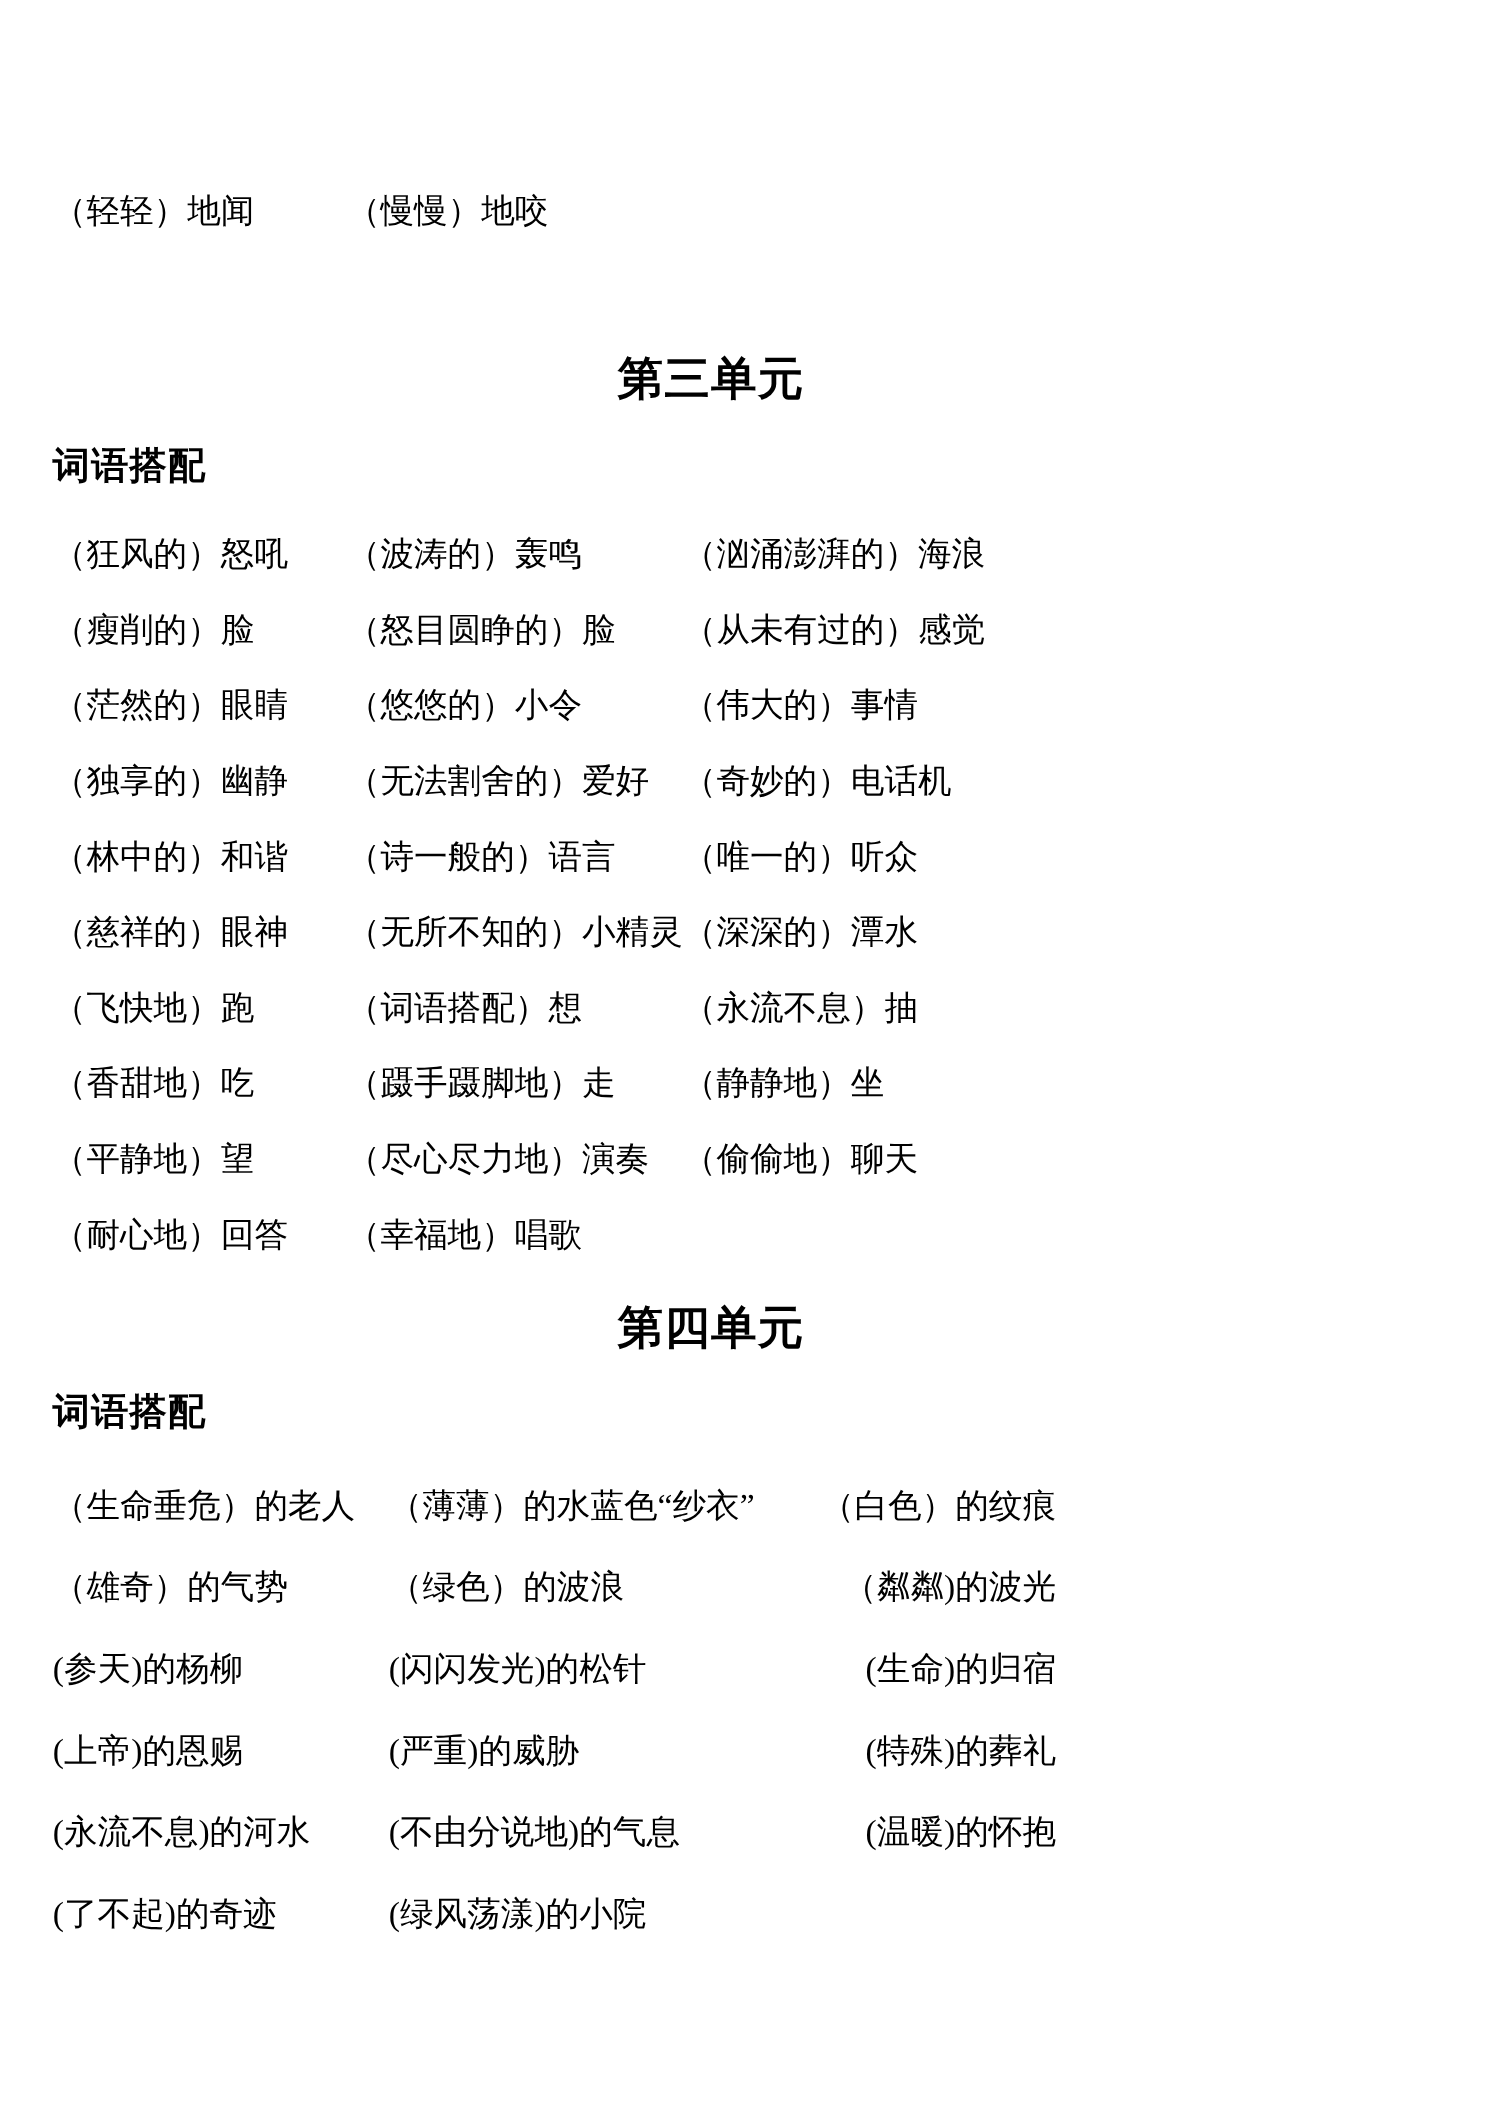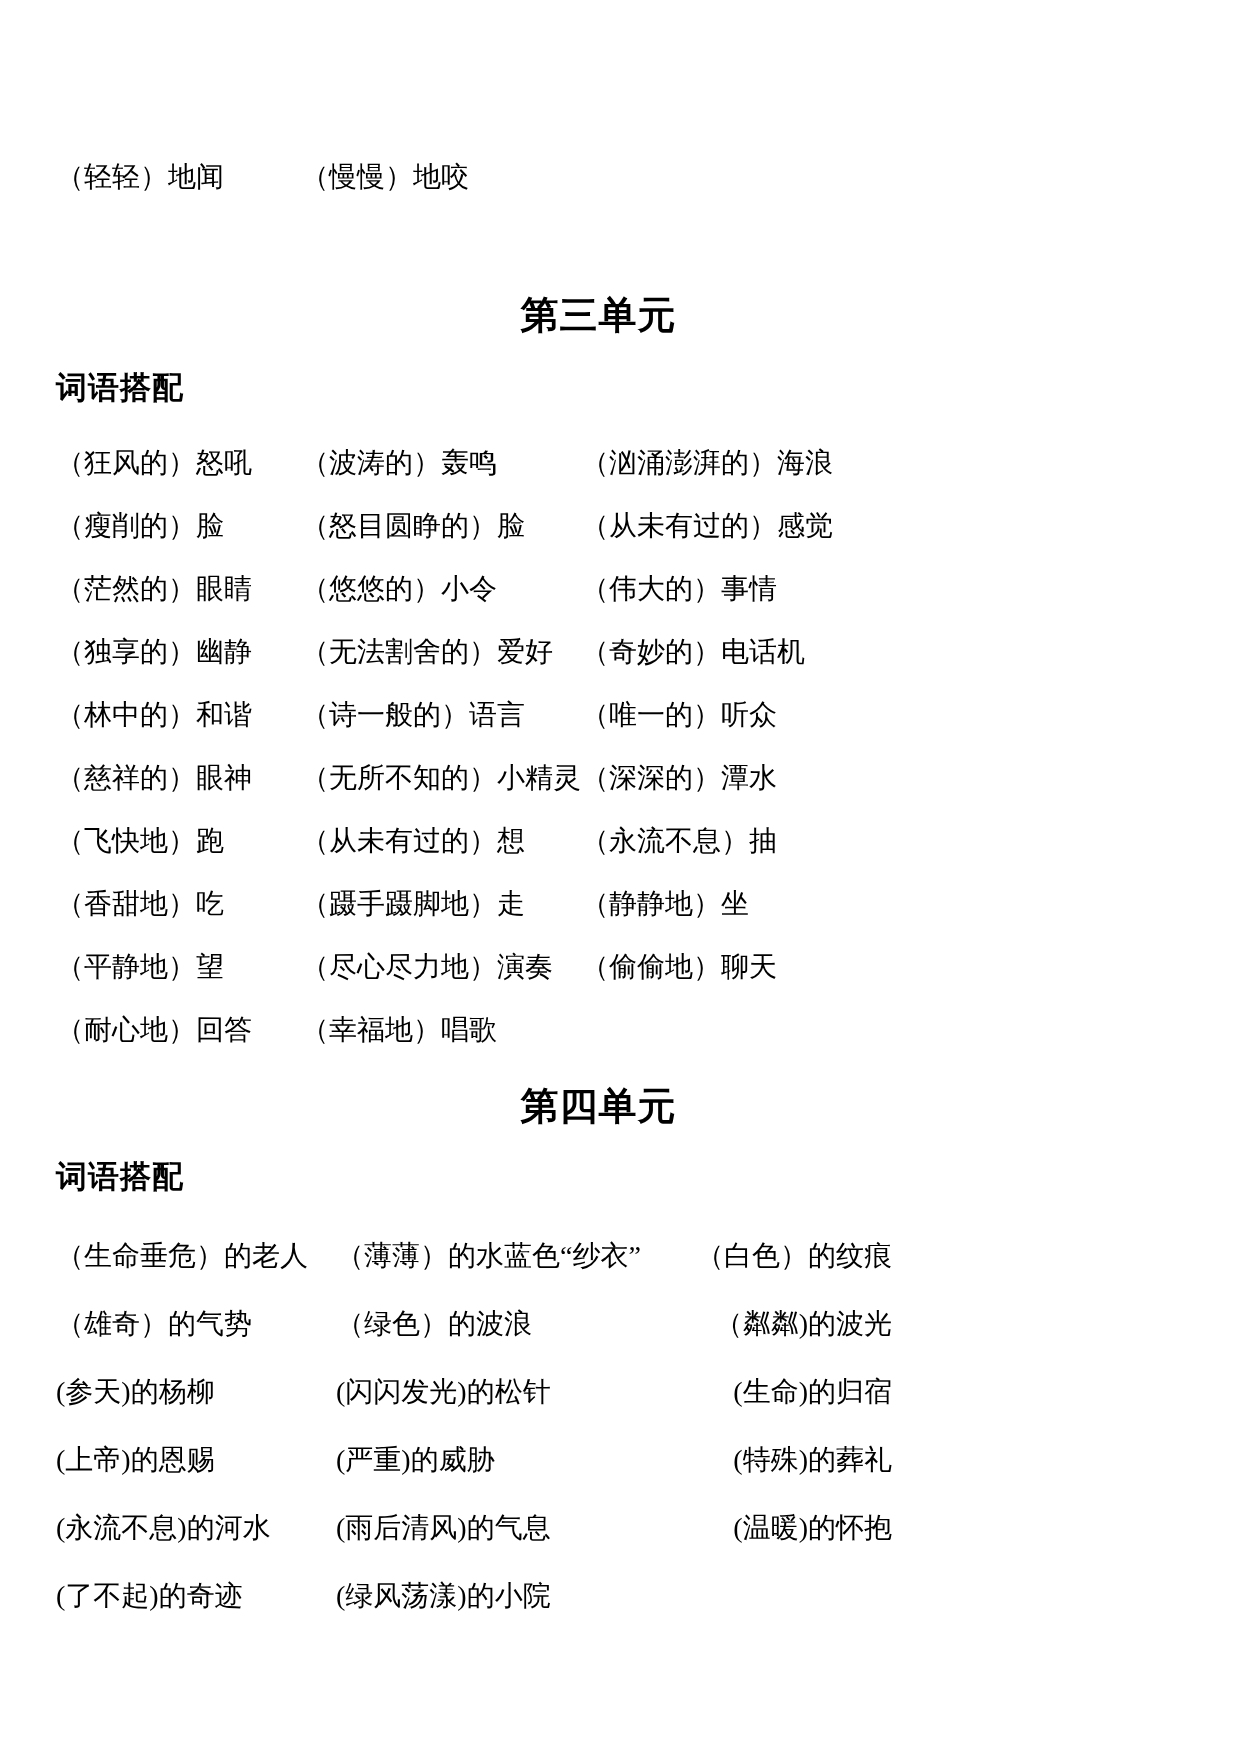--- a/index.html
+++ b/index.html
@@ -8,21 +8,21 @@
     width: 1241px;
     height: 1754px;
     position: relative;
     font-family: "Liberation Serif", "DejaVu Serif", serif;
     color: #000000;
     overflow: hidden;
   }
   .page {
     width: 100%;
     height: 100%;
-    padding: 145px 100px 0 56px;
+    padding: 145px 100px 0 44px;
   }
   
   .phrase-grid {
     display: grid;
     grid-template-columns: 245px 280px 1fr;
     font-size: 28px;
     line-height: 1;
   }
   .phrase-grid .cell {
     height: 63px;
@@ -86,21 +86,21 @@
       <div class="cell">（独享的）幽静</div>
       <div class="cell">（无法割舍的）爱好</div>
       <div class="cell">（奇妙的）电话机</div>
       <div class="cell">（林中的）和谐</div>
       <div class="cell">（诗一般的）语言</div>
       <div class="cell">（唯一的）听众</div>
       <div class="cell">（慈祥的）眼神</div>
       <div class="cell">（无所不知的）小精灵</div>
       <div class="cell">（深深的）潭水</div>
       <div class="cell">（飞快地）跑</div>
-      <div class="cell">（从未有过的）想</div>
+      <div class="cell">（词语搭配）想</div>
       <div class="cell">（永流不息）抽</div>
       <div class="cell">（香甜地）吃</div>
       <div class="cell">（蹑手蹑脚地）走</div>
       <div class="cell">（静静地）坐</div>
       <div class="cell">（平静地）望</div>
       <div class="cell">（尽心尽力地）演奏</div>
       <div class="cell">（偷偷地）聊天</div>
       <div class="cell">（耐心地）回答</div>
       <div class="cell">（幸福地）唱歌</div>
       <div class="cell"></div>
@@ -117,19 +117,19 @@
       <div class="cell">（雄奇）的气势</div>
       <div class="cell">（绿色）的波浪</div>
       <div class="cell">（粼粼)的波光</div>
       <div class="cell">(参天)的杨柳</div>
       <div class="cell">(闪闪发光)的松针</div>
       <div class="cell">(生命)的归宿</div>
       <div class="cell">(上帝)的恩赐</div>
       <div class="cell">(严重)的威胁</div>
       <div class="cell">(特殊)的葬礼</div>
       <div class="cell">(永流不息)的河水</div>
-      <div class="cell">(雨后清风)的气息</div>
+      <div class="cell">(不由分说地)的气息</div>
       <div class="cell">(温暖)的怀抱</div>
       <div class="cell">(了不起)的奇迹</div>
       <div class="cell">(绿风荡漾)的小院</div>
     </div>
 
 </div>
 
 </body></html>

